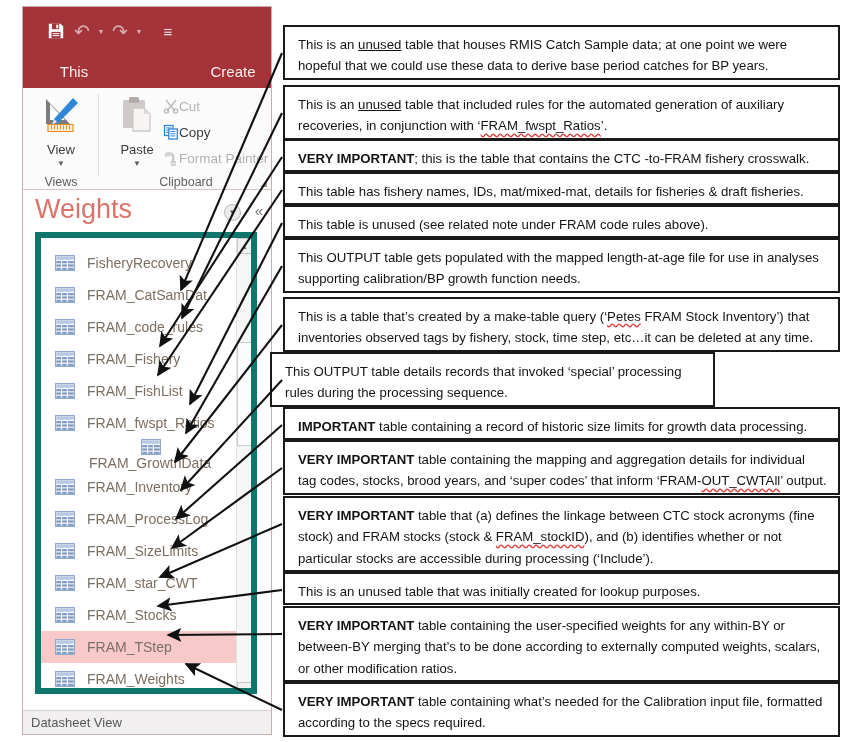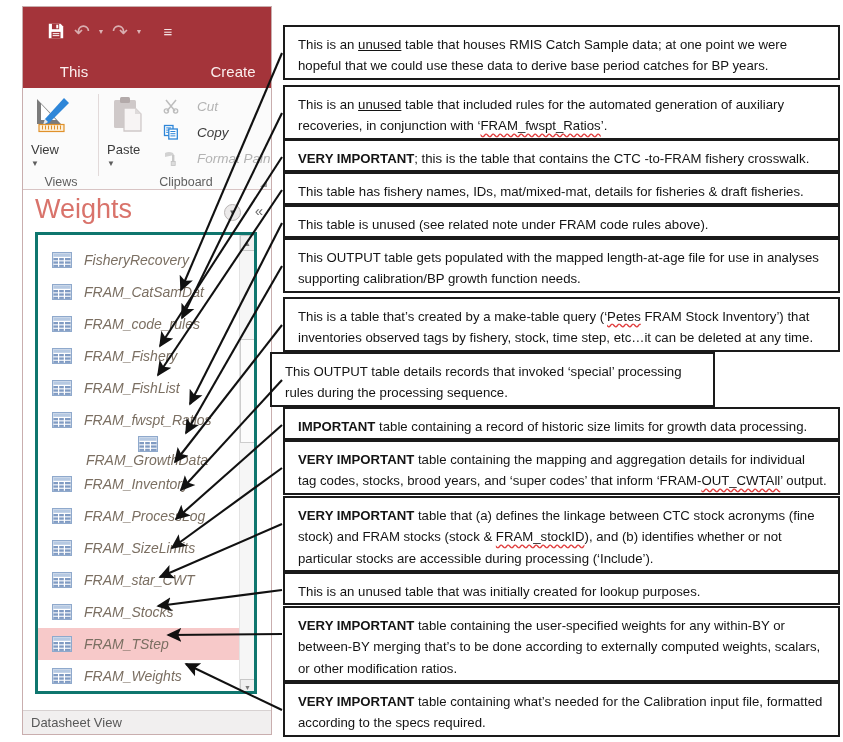--- a/index.html
+++ b/index.html
@@ -43,27 +43,27 @@
     position:absolute; left:0; top:81px; width:250px; height:102px;
     background:#fbfbfb; border-bottom:1px solid #d8c4c4;
   }
   .group { position:absolute; top:0; height:102px; }
   .group-label {
     position:absolute; bottom:1px; width:100%; text-align:center;
     font-size:12.5px; color:#5f5f5f;
   }
   .group-divider { position:absolute; top:6px; width:1px; height:82px; background:#e2dada; }
 
-  .big-btn { position:absolute; top:6px; width:60px; cursor:pointer; }
+  .big-btn { position:absolute; top:6px; width:60px; text-align:center; cursor:pointer; }
   .big-btn .lbl { font-size:13px; color:#3b3b3b; margin-top:2px; }
   .big-btn .caret { font-size:8px; color:#5d5d5d; margin-top:2px; }
 
   .small-cmd {
-    position:absolute; display:flex; align-items:center; gap:18px;
-    font-size:13.5px; cursor:pointer; white-space:nowrap;font-style:italic;
+    position:absolute; display:flex; align-items:center; gap:0;
+    font-size:13.5px; cursor:pointer; white-space:nowrap;
   }
   .small-cmd .txt { color:#3b3b3b; }
   .small-cmd.disabled .txt { color:#b3b3b3; }
 
   .dialog-launcher { position:absolute; font-size:9px; color:#9a9a9a; }
 
   
   .navpane {
     position:absolute; left:0; top:183px; width:250px; height:525px;
     background:#ffffff;
@@ -80,21 +80,21 @@
     position:absolute; right:32px; top:14px; width:17px; height:17px;
     border-radius:50%; background:#eceaea; border:1px solid #b9b5b5;
     display:flex; align-items:center; justify-content:center;
     font-size:8px; color:#5a5a5a; cursor:pointer;
   }
   .nav-collapse {
     position:absolute; right:10px; top:12px; font-size:15px; color:#6d6d6d; cursor:pointer;
   }
   .nav-list-frame {
     position:absolute; left:12px; top:42px; width:222px; height:462px;
-    border:3px solid #0f766e; background:#ffffff; overflow:hidden;font-style:italic;
+    border:6px solid #0f766e; background:#ffffff; overflow:hidden;
   }
   .tbl-row {
     position:absolute; left:0; width:206px; height:32px;
     display:flex; align-items:center; cursor:pointer;
   }
   .tbl-row.selected { background:#f7c9c9; }
   .tbl-icon { margin-left:14px; width:20px; height:16px; flex:none; }
   .tbl-name { margin-left:12px; font-size:14px; color:#7b6f62; white-space:nowrap; }
 
   .vscroll {

